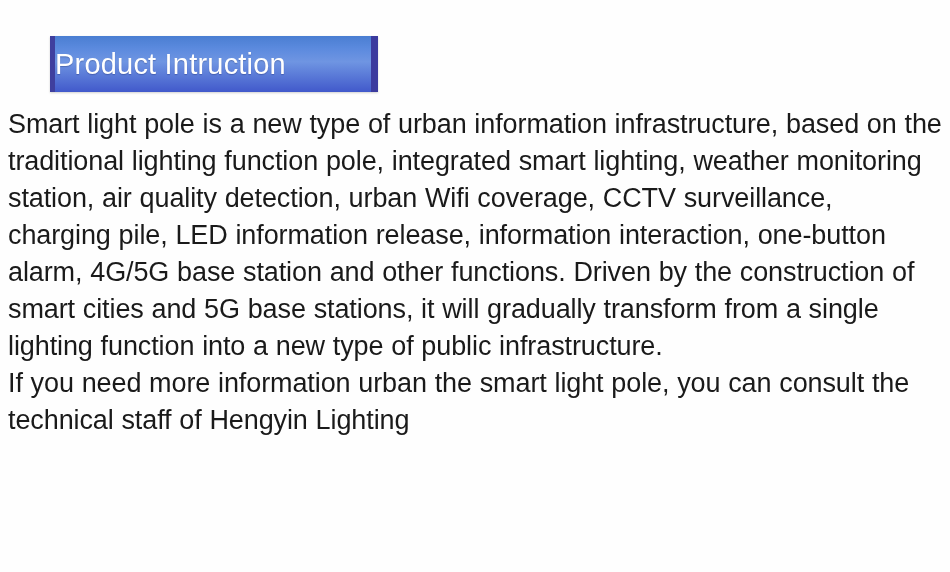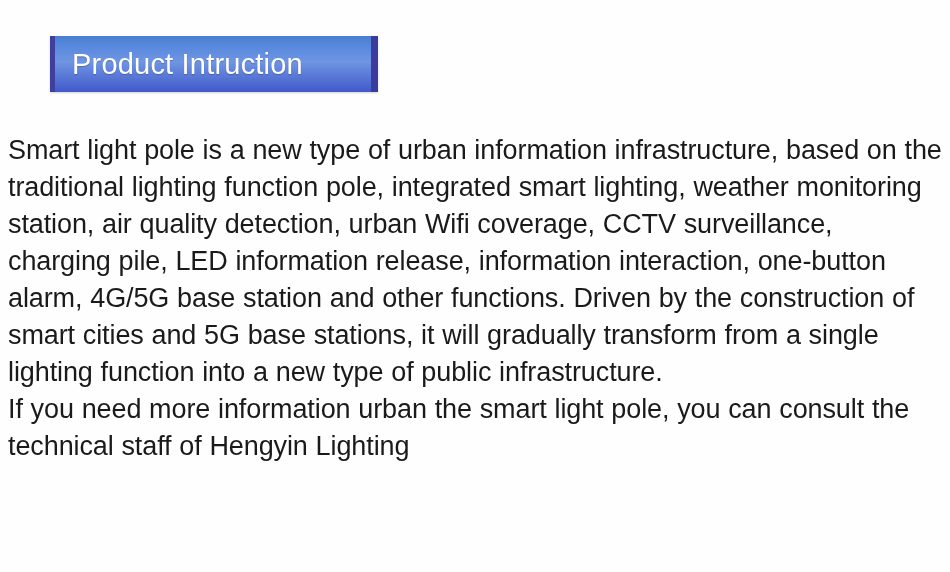--- a/index.html
+++ b/index.html
@@ -40,30 +40,29 @@
     border-left: 5px solid #3f3f9e;
     border-right: 7px solid #3b3a9e;
     box-shadow: 0 1px 2px rgba(0,0,0,0.18);
   }
 
   .section-banner-title {
     color: #ffffff;
     font-size: 29px;
     line-height: 1;
     letter-spacing: 0.2px;
-    padding-left: 17px;
     white-space: nowrap;
     text-shadow: 0 1px 1px rgba(20,30,90,0.30);
   }
 
   
   .body-copy {
     position: absolute;
     left: 8px;
-    top: 132px;
+    top: 106px;
     width: 934px;
   }
 
   .body-paragraph {
     margin: 0;
     color: #1a1a1a;
     font-size: 27px;
     line-height: 37px;
     letter-spacing: -0.1px;
     word-spacing: 0.4px;

